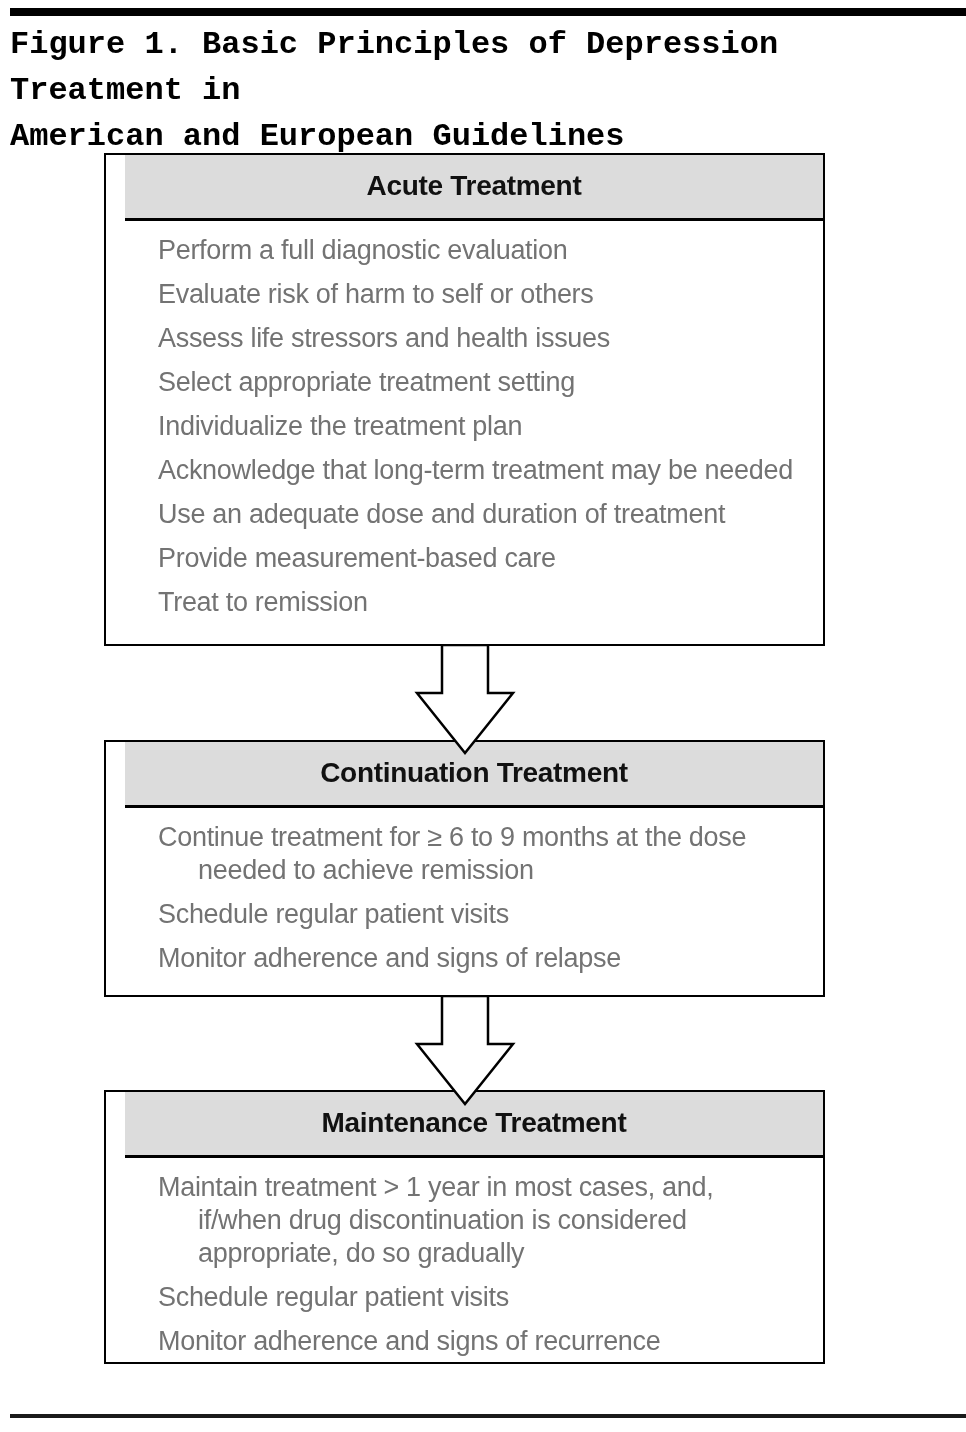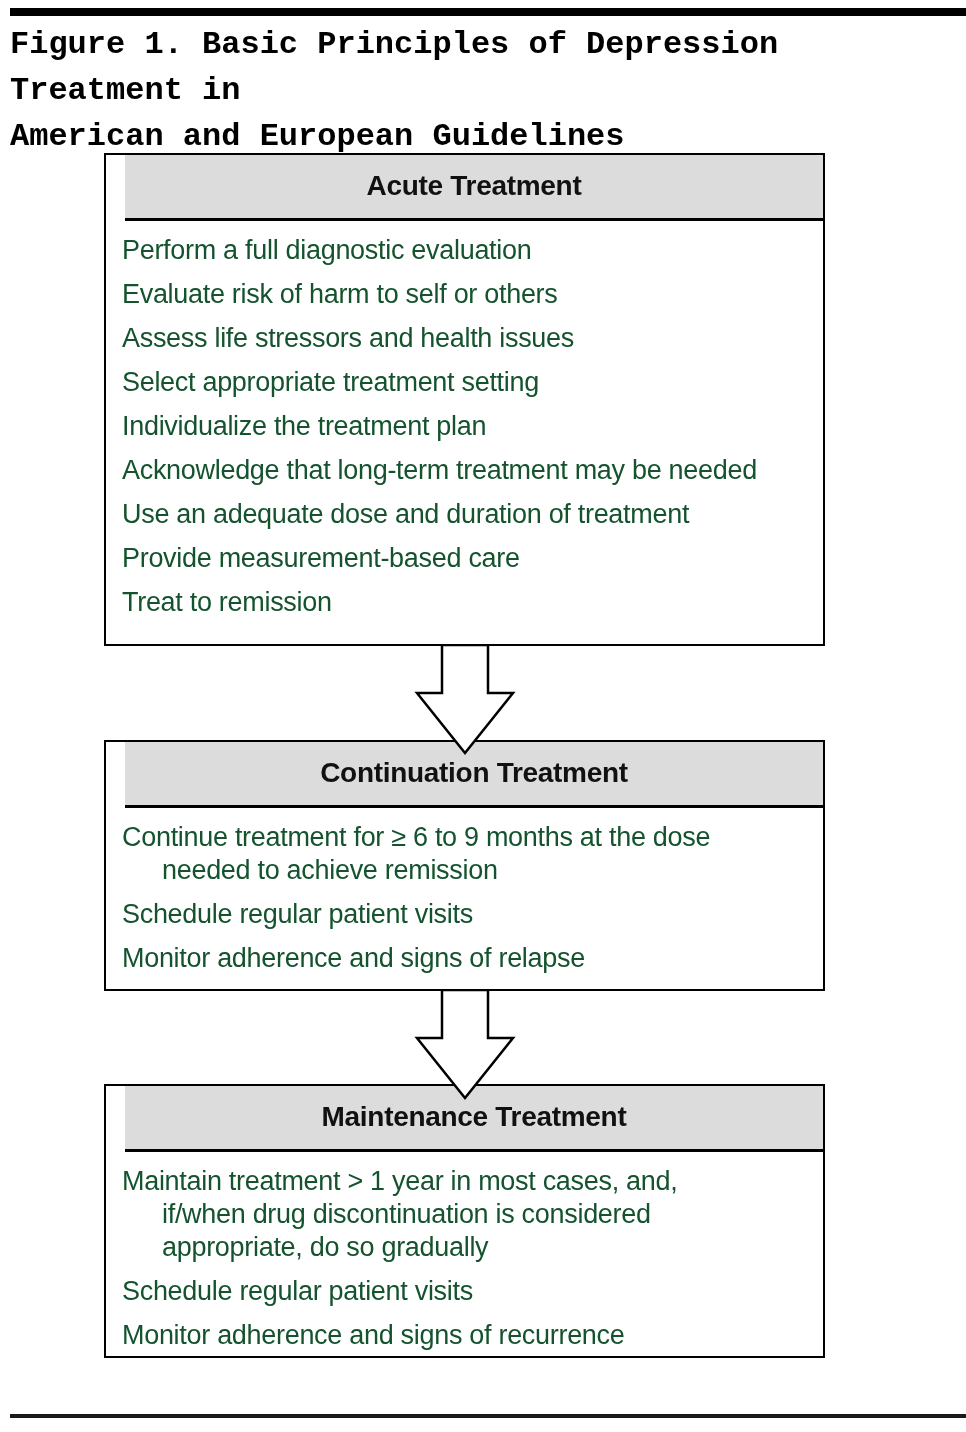--- a/index.html
+++ b/index.html
@@ -56,23 +56,24 @@
     padding: 16px 0 17px 0;
     letter-spacing: -0.3px;
     color: #111;
     margin-left: 19px;
   }
   .box-body {
     padding: 13px 16px 25px 16px;
     font-size: 27px;
     line-height: 33px;
     letter-spacing: -0.3px;
-    color: #14532d;
+    color: #737373;
+    margin-left: 36px;
   }
-  .box-body.pb2 { padding-bottom: 14px; }
+  .box-body.pb2 { padding-bottom: 20px; }
   .box-body.pb3 { padding-bottom: 4px; }
   .item { margin: 0 0 11px 0; }
   .item:last-child { margin-bottom: 0; }
   .line.cont { padding-left: 40px; }
   .arrow-gap {
     position: relative;
     height: 94px;
   }
   .arrow-gap.g2 { height: 93px; }
   .arrow-svg {

